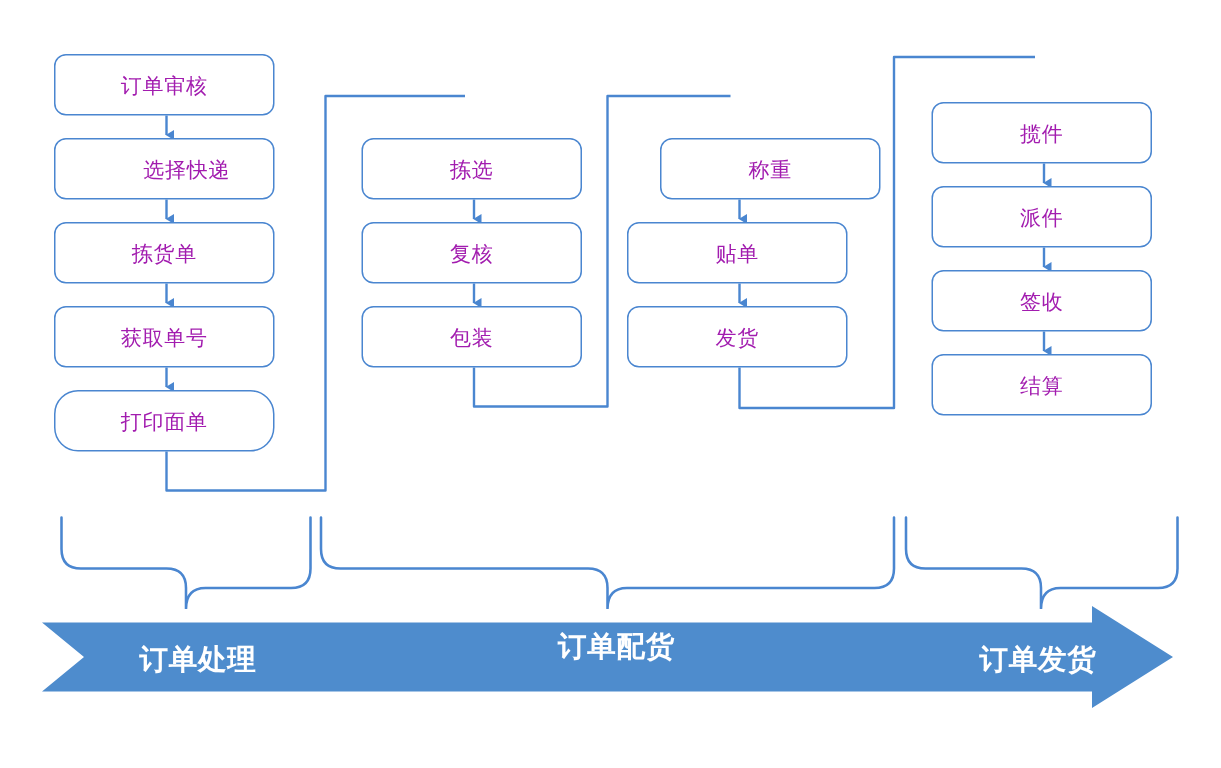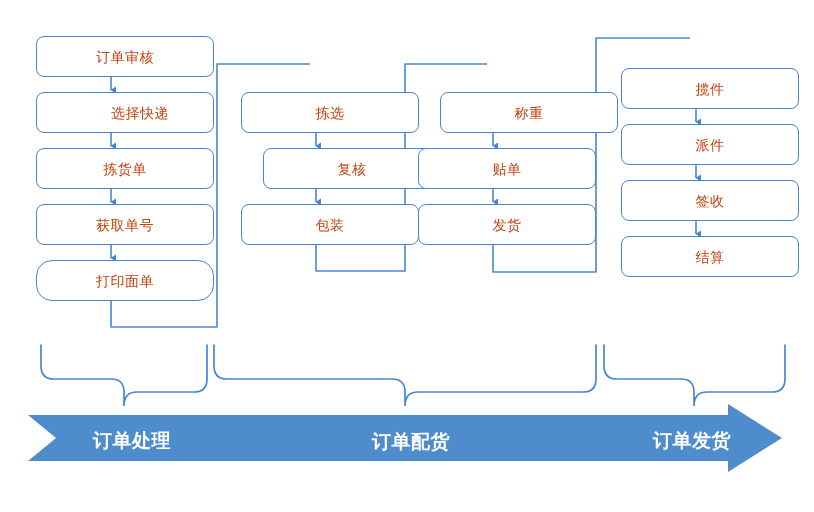--- a/index.html
+++ b/index.html
@@ -18,26 +18,26 @@
   #edges {
     position: absolute;
     left: 0;
     top: 0;
     width: 814px;
     height: 512px;
   }
   .node {
     position: absolute;
     box-sizing: border-box;
-    width: 178px;
+    width: 147px;
     height: 41px;
     border: 1.6px solid #4a86d0;
     border-radius: 8px;
     background: #ffffff;
-    color: #c2410c;
+    color: #a21caf;
     font-size: 14px;
     line-height: 1;
     display: flex;
     align-items: center;
     justify-content: center;
     letter-spacing: 0.5px;
     z-index: 3;
   }
   .phase-label {
     position: absolute;
@@ -106,29 +106,29 @@
     </g>
   </svg>
 
   <div class="node" style="left:36px; top:36px;">订单审核</div>
   <div class="node" style="left:36px; top:92px;padding-left:30px;">选择快递</div>
   <div class="node" style="left:36px; top:148px;">拣货单</div>
   <div class="node" style="left:36px; top:204px;">获取单号</div>
   <div class="node" style="left:36px; top:260px;border-radius:16px;">打印面单</div>
 
   <div class="node" style="left:241px; top:92px;">拣选</div>
-  <div class="node" style="left:241px; top:148px;margin-left:22px;">复核</div>
+  <div class="node" style="left:241px; top:148px;">复核</div>
   <div class="node" style="left:241px; top:204px;">包装</div>
 
   <div class="node" style="left:440px; top:92px;">称重</div>
   <div class="node" style="left:418px; top:204px;">发货</div>
   <div class="node" style="left:418px; top:148px;">贴单</div>
 
   <div class="node" style="left:621px; top:68px;">揽件</div>
   <div class="node" style="left:621px; top:124px;">派件</div>
   <div class="node" style="left:621px; top:180px;">签收</div>
   <div class="node" style="left:621px; top:236px;">结算</div>
 
   <div class="phase-label" style="left:93px;  top:431px;">订单处理</div>
-  <div class="phase-label" style="left:372px; top:432px;">订单配货</div>
+  <div class="phase-label" style="left:372px; top:422px;">订单配货</div>
   <div class="phase-label" style="left:653px; top:431px;">订单发货</div>
 
 </div>
 
 </body></html>

